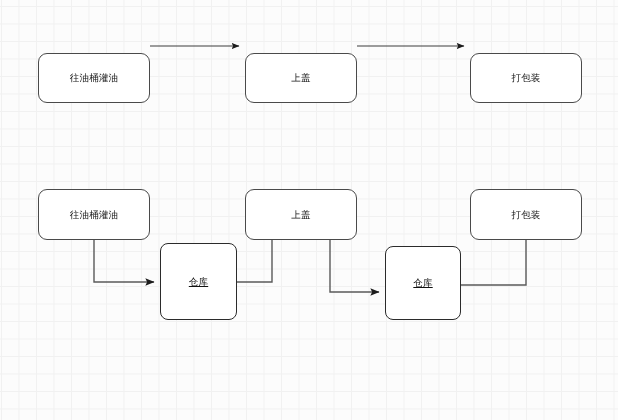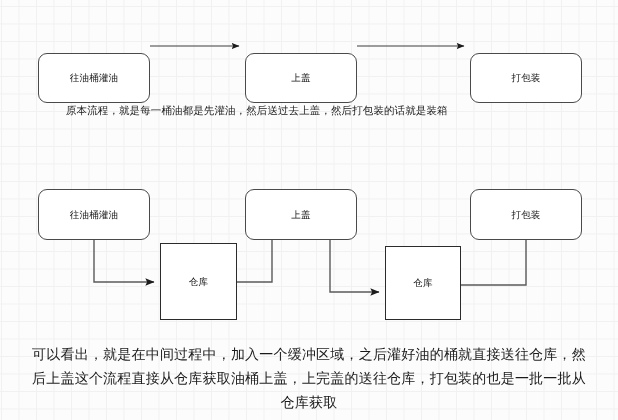--- a/index.html
+++ b/index.html
@@ -49,23 +49,24 @@
     color: #111111;
     font-size: 9.5px;
     line-height: 1;
     letter-spacing: 0.2px;
   }
   .rounded {
     border-radius: 9px;
     margin-top: 32px;
   }
   .square {
-    border-radius: 0px;
+    border-radius: 8px;
     border-color: #2b2b2b;
     border-width: 1.4px;
+    text-decoration: underline;
   }
   .caption {
     position: absolute;
     color: #1a1a1a;
     white-space: nowrap;
   }
   #caption-top {
     left: 66px;
     top: 104px;
     font-size: 10.5px;
@@ -118,34 +119,32 @@
   <div class="node rounded" style="left:38px; top:21px; width:112px; height:50px;">
     <span>往油桶灌油</span>
   </div>
   <div class="node rounded" style="left:245px; top:21px; width:112px; height:50px;">
     <span>上盖</span>
   </div>
   <div class="node rounded" style="left:470px; top:21px; width:112px; height:50px;">
     <span>打包装</span>
   </div>
 
-  <div class="caption" id="caption-top">原本流程，就是每一桶油都是先灌油，然后送过去上盖，然后打包装的话就是装箱</div>
 
   <div class="node rounded" style="left:38px; top:157px; width:112px; height:51px;">
     <span>往油桶灌油</span>
   </div>
   <div class="node rounded" style="left:245px; top:157px; width:112px; height:51px;">
     <span>上盖</span>
   </div>
   <div class="node rounded" style="left:470px; top:157px; width:112px; height:51px;">
     <span>打包装</span>
   </div>
 
   <div class="node square" style="left:160px; top:243px; width:77px; height:77px;">
     <span>仓库</span>
   </div>
   <div class="node square" style="left:385px; top:246px; width:76px; height:74px;">
     <span>仓库</span>
   </div>
 
-  <div class="caption" id="caption-bottom">可以看出，就是在中间过程中，加入一个缓冲区域，之后灌好油的桶就直接送往仓库，然后上盖这个流程直接从仓库获取油桶上盖，上完盖的送往仓库，打包装的也是一批一批从仓库获取</div>
 
 </div>
 
 </body></html>

